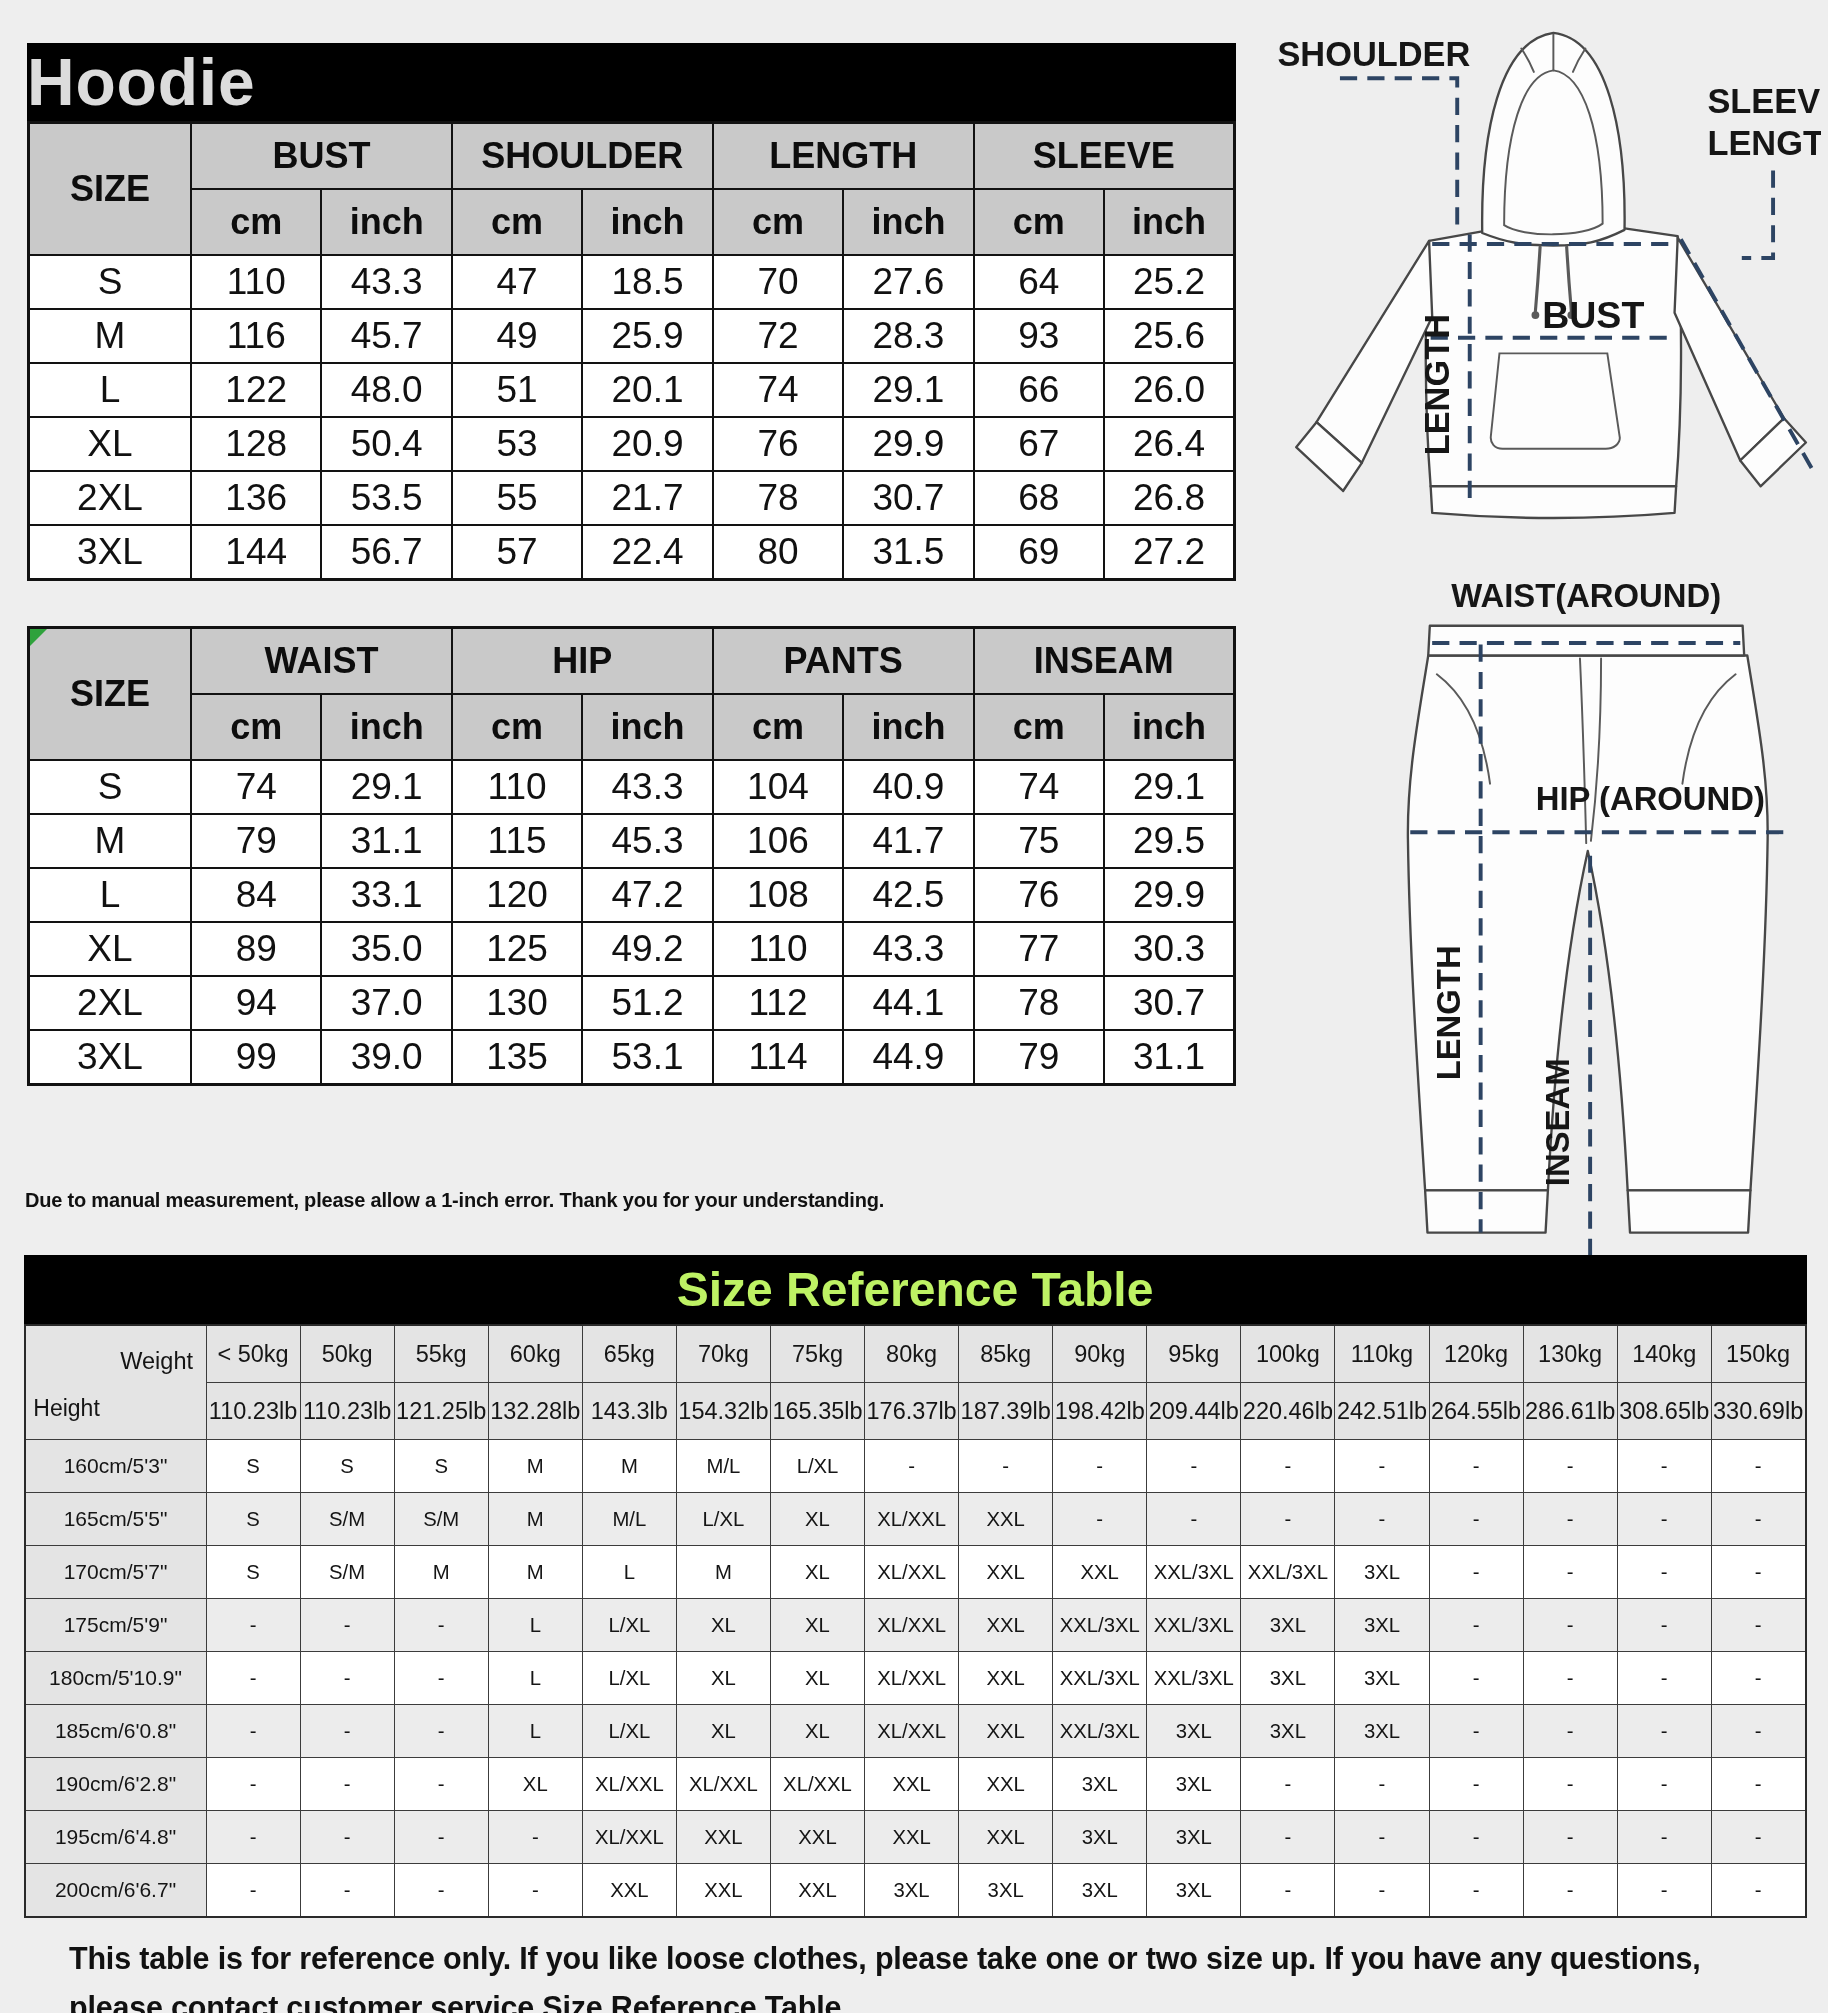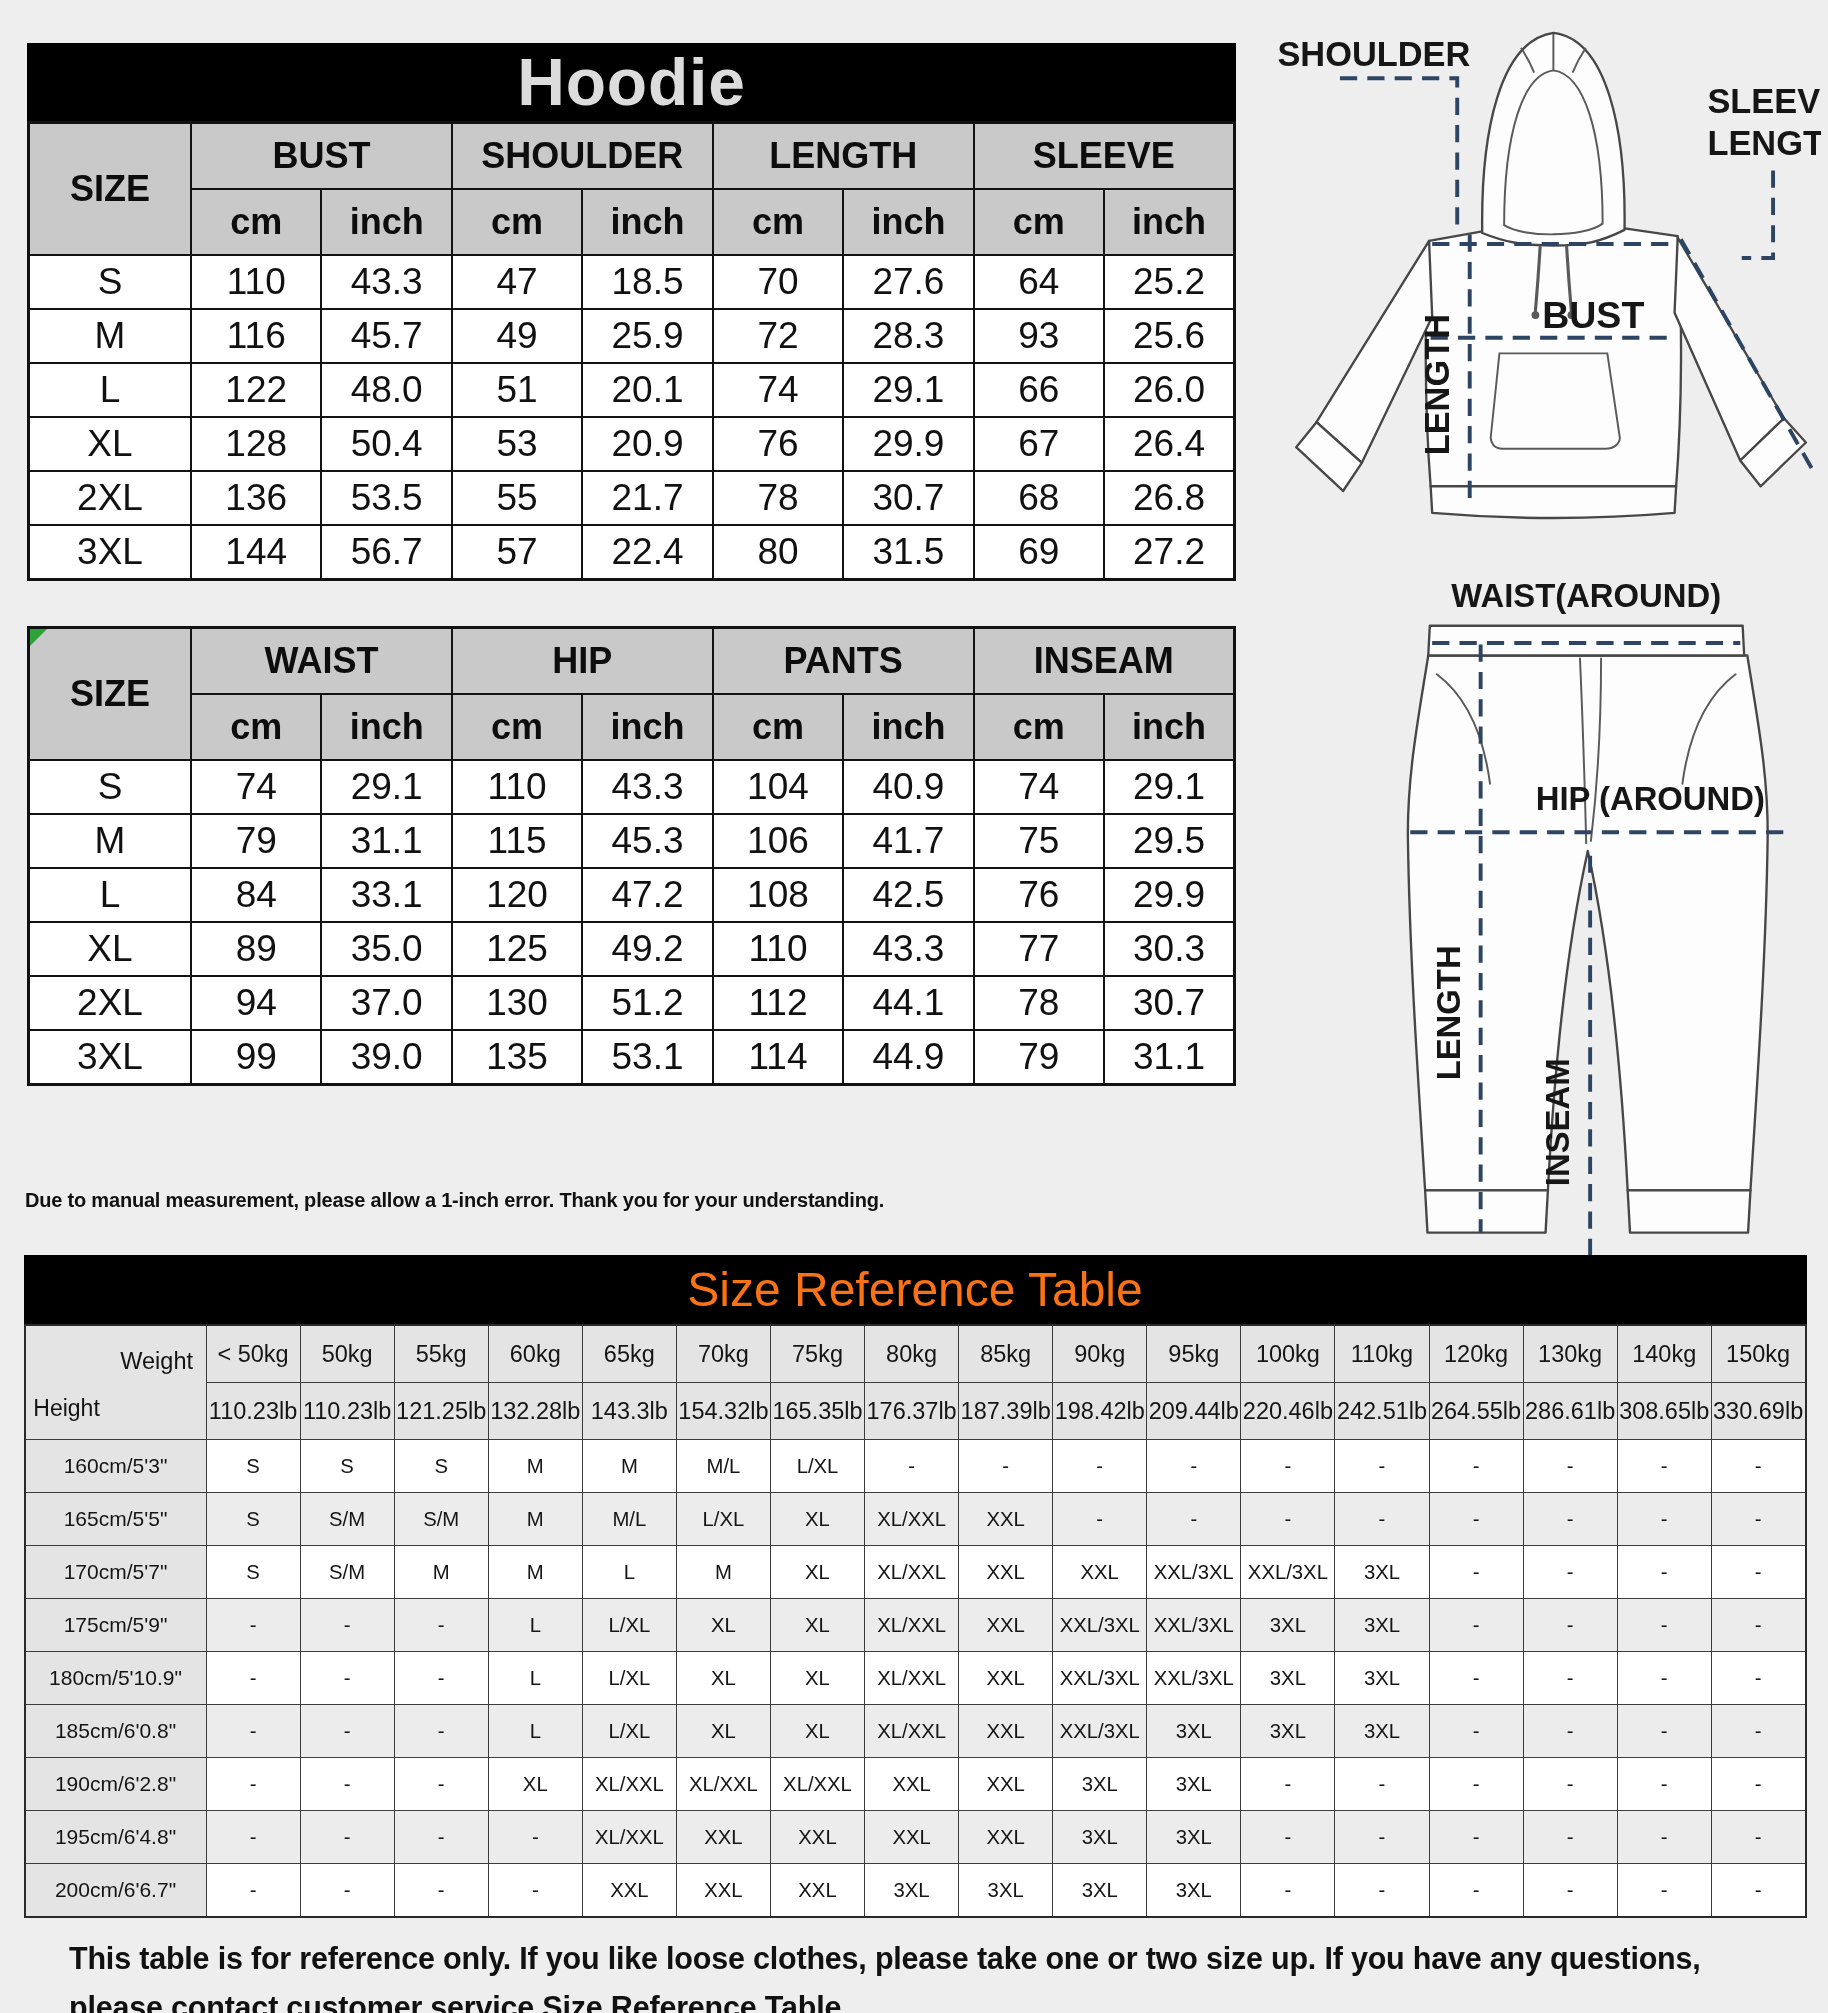--- a/index.html
+++ b/index.html
@@ -6,27 +6,27 @@
   body{
     width:1829px;height:2013px;position:relative;overflow:hidden;
     background:#eeeeee;color:#111;
     font-family:"Liberation Sans",sans-serif;
   }
   .abs{position:absolute}
 
   
   .chart-title-bar{
     height:78px;background:#000;color:#dcdcdc;
+    display:flex;align-items:center;
+    font-size:66px;font-weight:700;letter-spacing:0.8px;
+  }
+  .ref-title-bar{
+    height:69px;background:#000;color:#bef264;
     display:flex;align-items:center;justify-content:center;
-    font-size:66px;font-weight:700;letter-spacing:0.8px;
-  }
-  .ref-title-bar{
-    height:69px;background:#000;color:#f97316;
-    display:flex;align-items:center;justify-content:center;
-    font-size:48px;font-weight:400;
+    font-size:48px;font-weight:700;
   }
 
   
   table.size-table{
     border-collapse:collapse;width:100%;table-layout:fixed;
     background:#14b8a6;border:3.9px solid #121212;
   }
   .size-table th,.size-table td{
     border:2.3px solid #121212;text-align:center;padding:0;overflow:hidden;
   }

